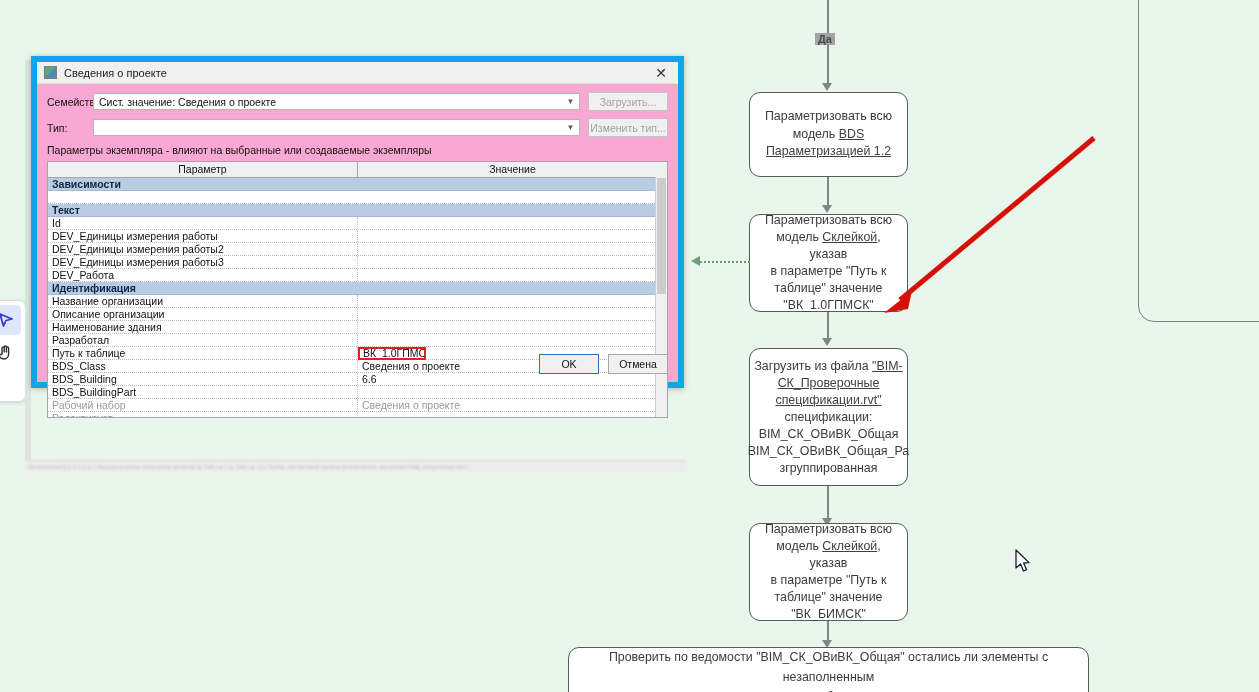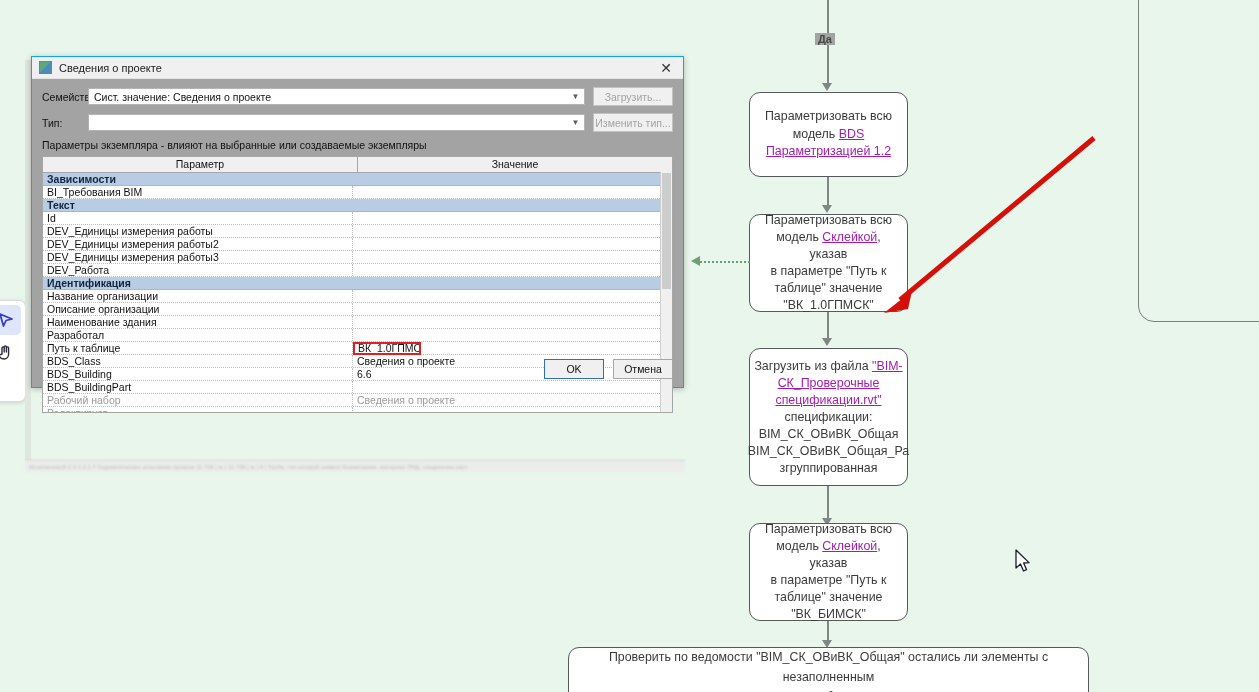--- a/index.html
+++ b/index.html
@@ -11,21 +11,21 @@
   }
   
   #canvas{position:absolute;inset:0;}
   .flow-box{
     position:absolute;background:#ffffff;border:1.6px solid #555a5a;
     border-radius:11px;box-sizing:border-box;
     display:flex;align-items:center;justify-content:center;
     text-align:center;color:#3b3b3b;font-size:12.4px;line-height:17.4px;
     padding:6px 8px;
   }
-  .flow-box .lnk{color:#a21caf;text-decoration:underline;}
+  .flow-box .lnk{color:#404040;text-decoration:underline;}
   .conn{position:absolute;background:#808585;width:1.5px;}
   .arrowhead{
     position:absolute;width:0;height:0;
     border-left:5.5px solid transparent;border-right:5.5px solid transparent;
     border-top:8px solid #808585;
   }
   .edge-label{
     position:absolute;font-size:11px;color:#44494a;background:#a3a3a3;
     padding:0 3px;
     font-weight:bold;
@@ -52,21 +52,21 @@
     box-shadow:0 1px 4px rgba(0,0,0,.14);
     display:flex;flex-direction:column;align-items:center;padding-top:4px;gap:2px;
   }
   .tool-btn{width:30px;height:30px;border-radius:5px;display:flex;align-items:center;justify-content:center;}
   .tool-btn.active{background:#dfe6fb;}
   
   #mouse-cursor{position:absolute;left:1014px;top:549px;width:18px;height:26px;}
   
   #dialog{
     position:absolute;left:31px;top:56px;width:653px;height:332px;
-    background:#a3a3a3;border:1px solid #0ea5e9;
+    background:#f9a8d4;border:6px solid #0ea5e9;
     box-shadow:0 1px 6px rgba(0,0,0,.25);
     box-sizing:border-box;font-size:10.5px;color:#111;
   }
   #dlg-titlebar{
     height:21px;background:#f0f0f0;display:flex;align-items:center;
     padding:0 4px;border-bottom:1px solid #e2e2e2;
   }
   #dlg-title-icon{
     width:11px;height:11px;margin:0 7px 0 3px;
     background:linear-gradient(135deg,#5ea77c 0 50%,#4d8cb8 50% 100%);
@@ -276,21 +276,20 @@
       <div id="param-head">
         <div>Параметр</div>
         <div>Значение</div>
       </div>
       <div id="param-rows">
           <div class="grp-row">
             <span>Зависимости</span>
             <span class="chev">⌃</span>
           </div>
           <div class="p-row">
-            <div class="p-name">BI_Требования BIM</div>
           </div>
           <div class="grp-row">
             <span>Текст</span>
             <span class="chev">⌃</span>
           </div>
           <div class="p-row">
             <div class="p-name">Id</div>
             <div class="p-val"></div>
           </div>
           <div class="p-row">

